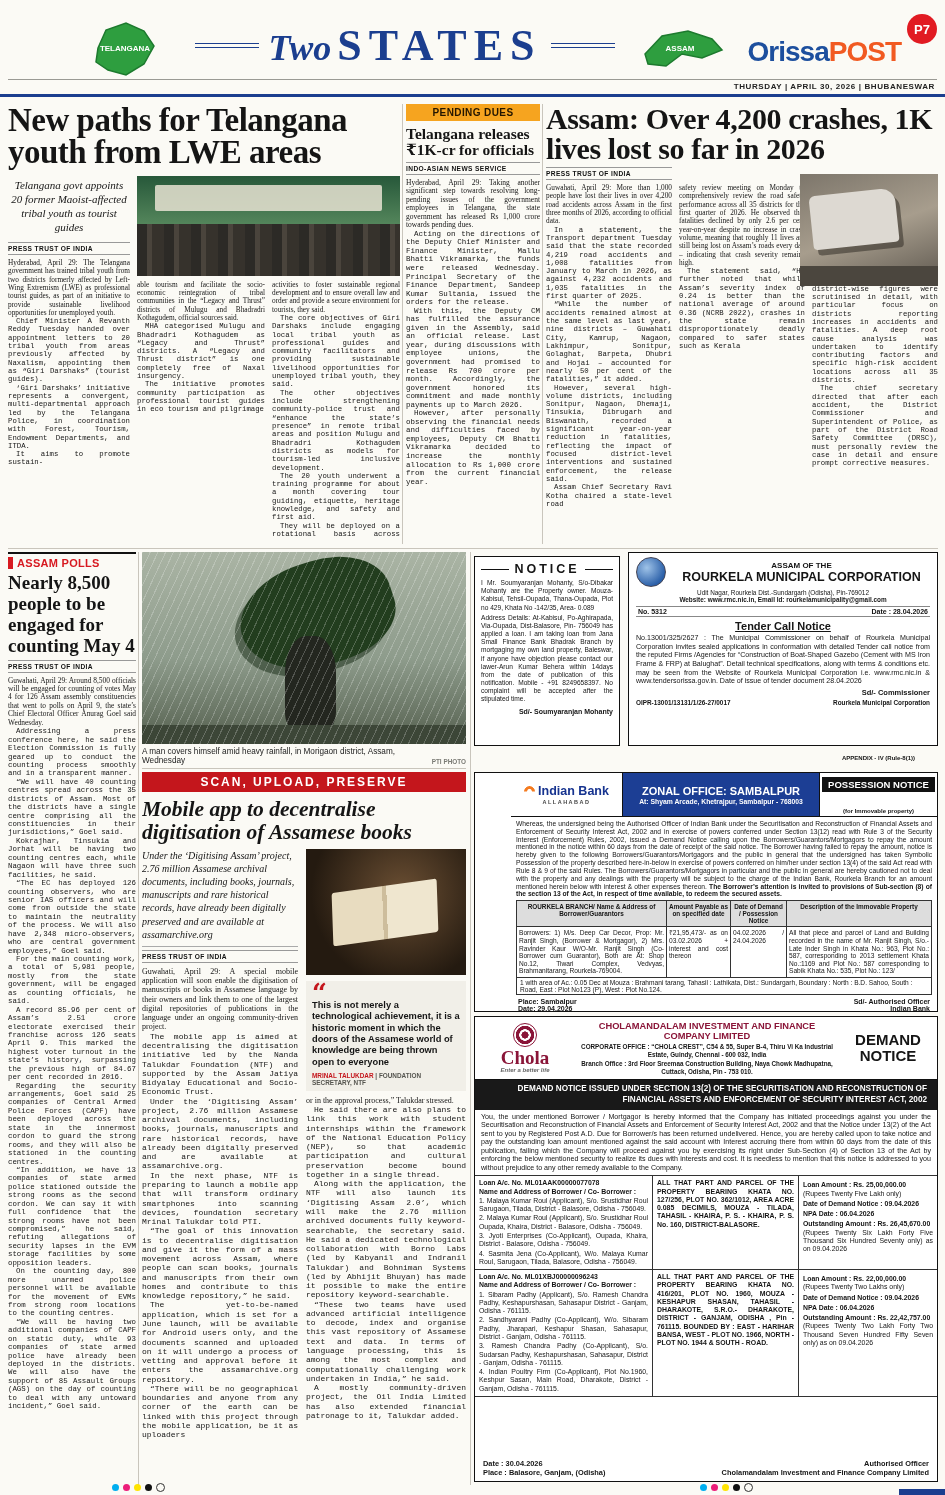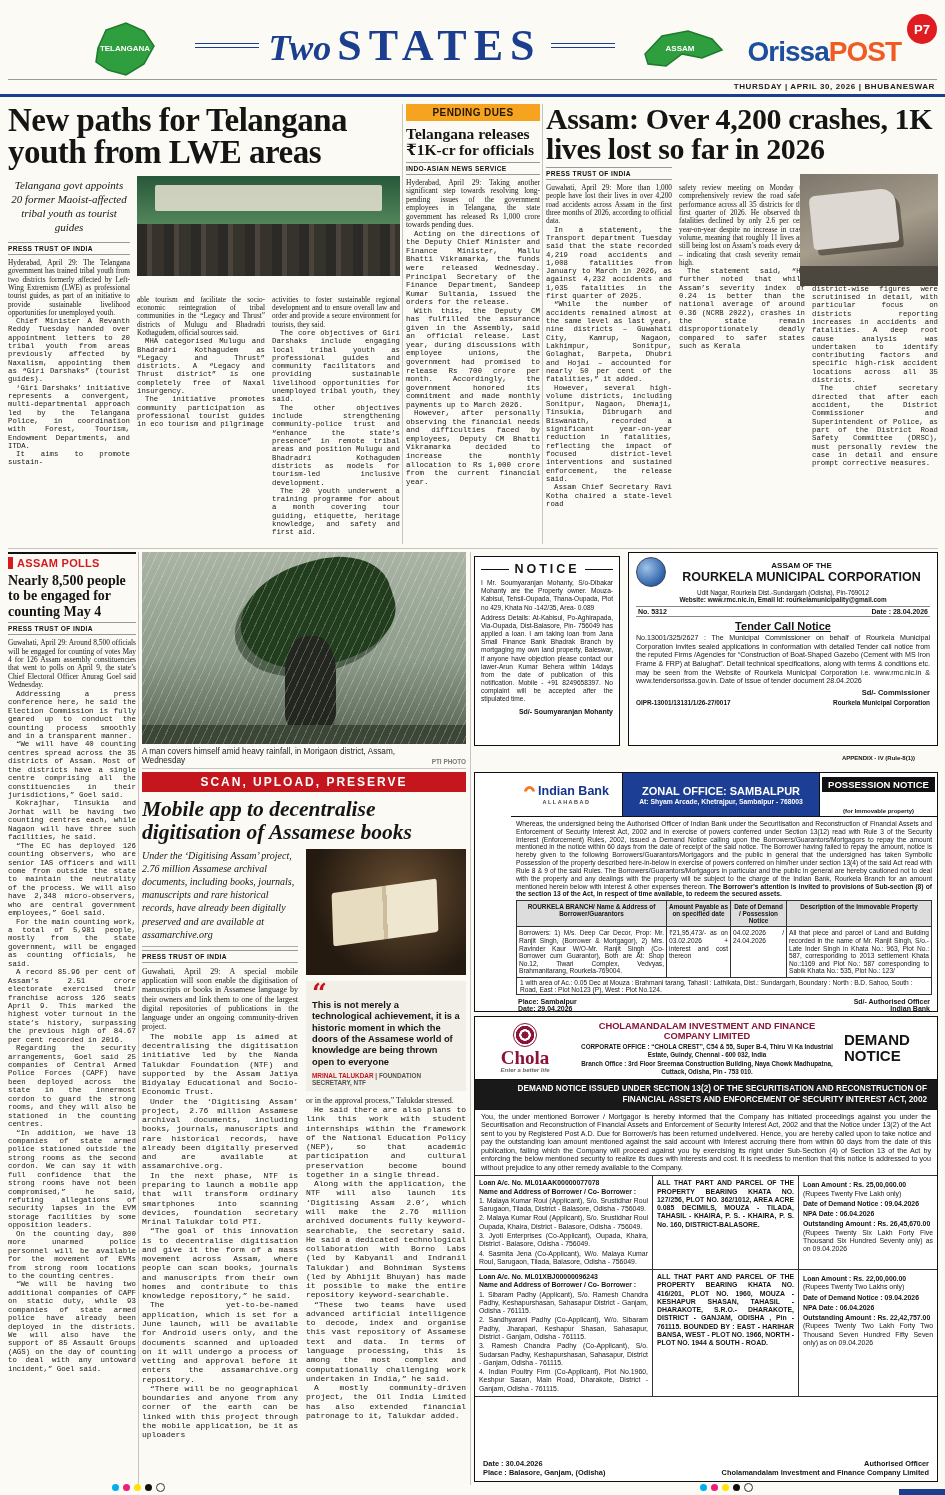--- a/index.html
+++ b/index.html
@@ -30,21 +30,21 @@
   .bt p + p{text-indent:8px;font-family:Liberation Mono, monospace;}
   .byline{font:700 6.6px "Liberation Sans",sans-serif;letter-spacing:.4px;color:#111;
           border-top:1px solid #999;border-bottom:1px solid #999;padding:2px 0;margin:3px 0 4px;}
 
   
   .lead{left:8px;top:104px;width:392px;height:440px;overflow:hidden;}
   .lead h1{font-size:33px;line-height:.98;font-weight:700;letter-spacing:-.5px;}
   .lead-row{display:flex;gap:7px;margin-top:7px;height:360px;overflow:hidden;}
   .lead-c1{width:122px;flex:none;}
   .standfirst{font-style:italic;font-size:11px;line-height:1.28;text-align:center;padding:2px 3px 5px;}
-  .lead-right{flex:1;display:flex;flex-direction:column;gap:20px;overflow:hidden;}
+  .lead-right{flex:1;display:flex;flex-direction:column;gap:5px;overflow:hidden;}
   .lead-photo{height:100px;flex:none;position:relative;background:linear-gradient(180deg,#27583a,#5d8f62 58%,#8aa877);overflow:hidden;}
   .lp-banner{position:absolute;left:7%;top:9%;width:86%;height:26%;background:#e8e3d2;opacity:.85;border-radius:2px;}
   .lp-crowd{position:absolute;left:0;bottom:0;width:100%;height:52%;
             background:repeating-linear-gradient(90deg,#2c2a26 0 10px,#4a443c 10px 15px,#36322c 15px 27px);}
   .lead-cols{display:flex;gap:7px;flex:1;overflow:hidden;}
   .lead-cols > div{width:50%;}
 
   
   .pending{left:406px;top:104px;width:134px;height:440px;overflow:hidden;}
   .kicker-orange{background:#f6a41f;color:#241600;font:800 10px "Liberation Sans",sans-serif;
@@ -63,21 +63,21 @@
   .crashes .byline{width:126px;}
   .crash-cols{display:flex;gap:7px;margin-top:3px;height:348px;overflow:hidden;}
   .crash-cols > div{width:33.33%;}
   .crash-c3{padding-top:84px;}
 
   
   .polls{left:8px;top:552px;width:128px;height:933px;overflow:hidden;}
   .polls-kicker{display:flex;align-items:center;gap:4px;border-top:2px solid #111;padding-top:3px;}
   .pk-bar{width:5px;height:12px;background:#d71920;}
   .pk-text{font:800 11px "Liberation Sans",sans-serif;color:#d71920;letter-spacing:.3px;}
-  .polls h2{font-size:14px;line-height:1.1;margin:4px 0 2px;}
+  .polls h2{font-size:19px;line-height:1.1;margin:4px 0 2px;}
   .polls .bt{font-size:7.4px;}
 
   
   .rain{left:142px;top:552px;width:324px;height:216px;}
   .rain-photo{position:relative;height:192px;background:linear-gradient(180deg,#aab4a4,#8e9c8c 55%,#55604f);overflow:hidden;}
   .rp-streaks{position:absolute;inset:0;background:repeating-linear-gradient(115deg,rgba(255,255,255,.22) 0 1px,transparent 1px 7px);}
   .rp-leaf{position:absolute;left:30%;top:5%;width:48%;height:54%;background:#223d1e;border-radius:52% 48% 44% 56%;
            transform:rotate(-18deg);box-shadow:-8px 6px 0 rgba(20,40,18,.5);}
   .rp-person{position:absolute;left:44%;top:44%;width:16%;height:48%;background:#23261f;border-radius:40% 40% 18% 18%;}
   .rp-ground{position:absolute;bottom:0;width:100%;height:10%;background:#3c4637;}
@@ -165,21 +165,21 @@
   .ch-head{display:flex;align-items:center;gap:6px;border-bottom:1px solid #111;padding:4px 5px;}
   .ch-logo{width:90px;flex:none;text-align:center;}
   .ch-mark{width:24px;height:24px;margin:0 auto 1px;border-radius:50%;
            background:radial-gradient(circle,#8a1538 0 22%,#fff 24% 36%,#8a1538 38% 58%,#fff 60%);border:1px solid #8a1538;}
   .ch-word{font:800 19px "Liberation Serif",serif;color:#8a1538;line-height:1;}
   .ch-tag{font:italic 700 6px "Liberation Sans",sans-serif;color:#666;}
   .ch-mid{flex:1;text-align:center;}
   .ch-company{font:800 9.3px "Liberation Sans",sans-serif;color:#8a1538;}
   .ch-corp{font:700 6.3px "Liberation Sans",sans-serif;margin-top:2px;line-height:1.25;}
   .ch-branch{font:700 6.3px "Liberation Sans",sans-serif;margin-top:1px;line-height:1.25;}
-  .ch-demand{width:88px;flex:none;text-align:left;font:900 15px "Liberation Sans",sans-serif;line-height:1.1;}
+  .ch-demand{width:88px;flex:none;text-align:center;font:900 15px "Liberation Sans",sans-serif;line-height:1.1;}
   .ch-banner{background:#191919;color:#fff;font:800 8.2px "Liberation Sans",sans-serif;
              text-align:right;padding:4px 10px;line-height:1.3;}
   .ch-intro{font-size:7.1px;line-height:1.2;text-align:justify;padding:3px 6px;border-bottom:1px solid #333;}
   .ch-loan{display:grid;grid-template-columns:178px 146px 1fr;border-bottom:1px solid #333;}
   .cl-cell{padding:3px 4px;font-size:6.9px;line-height:1.2;border-right:1px solid #333;text-align:justify;}
   .cl-cell:last-child{border-right:none;}
   .cl-acct{font-weight:800;}
   .cl-lbl{font-weight:700;}
   .cl-borrower{margin-top:1px;}
   .cl-prop{font-weight:700;}

